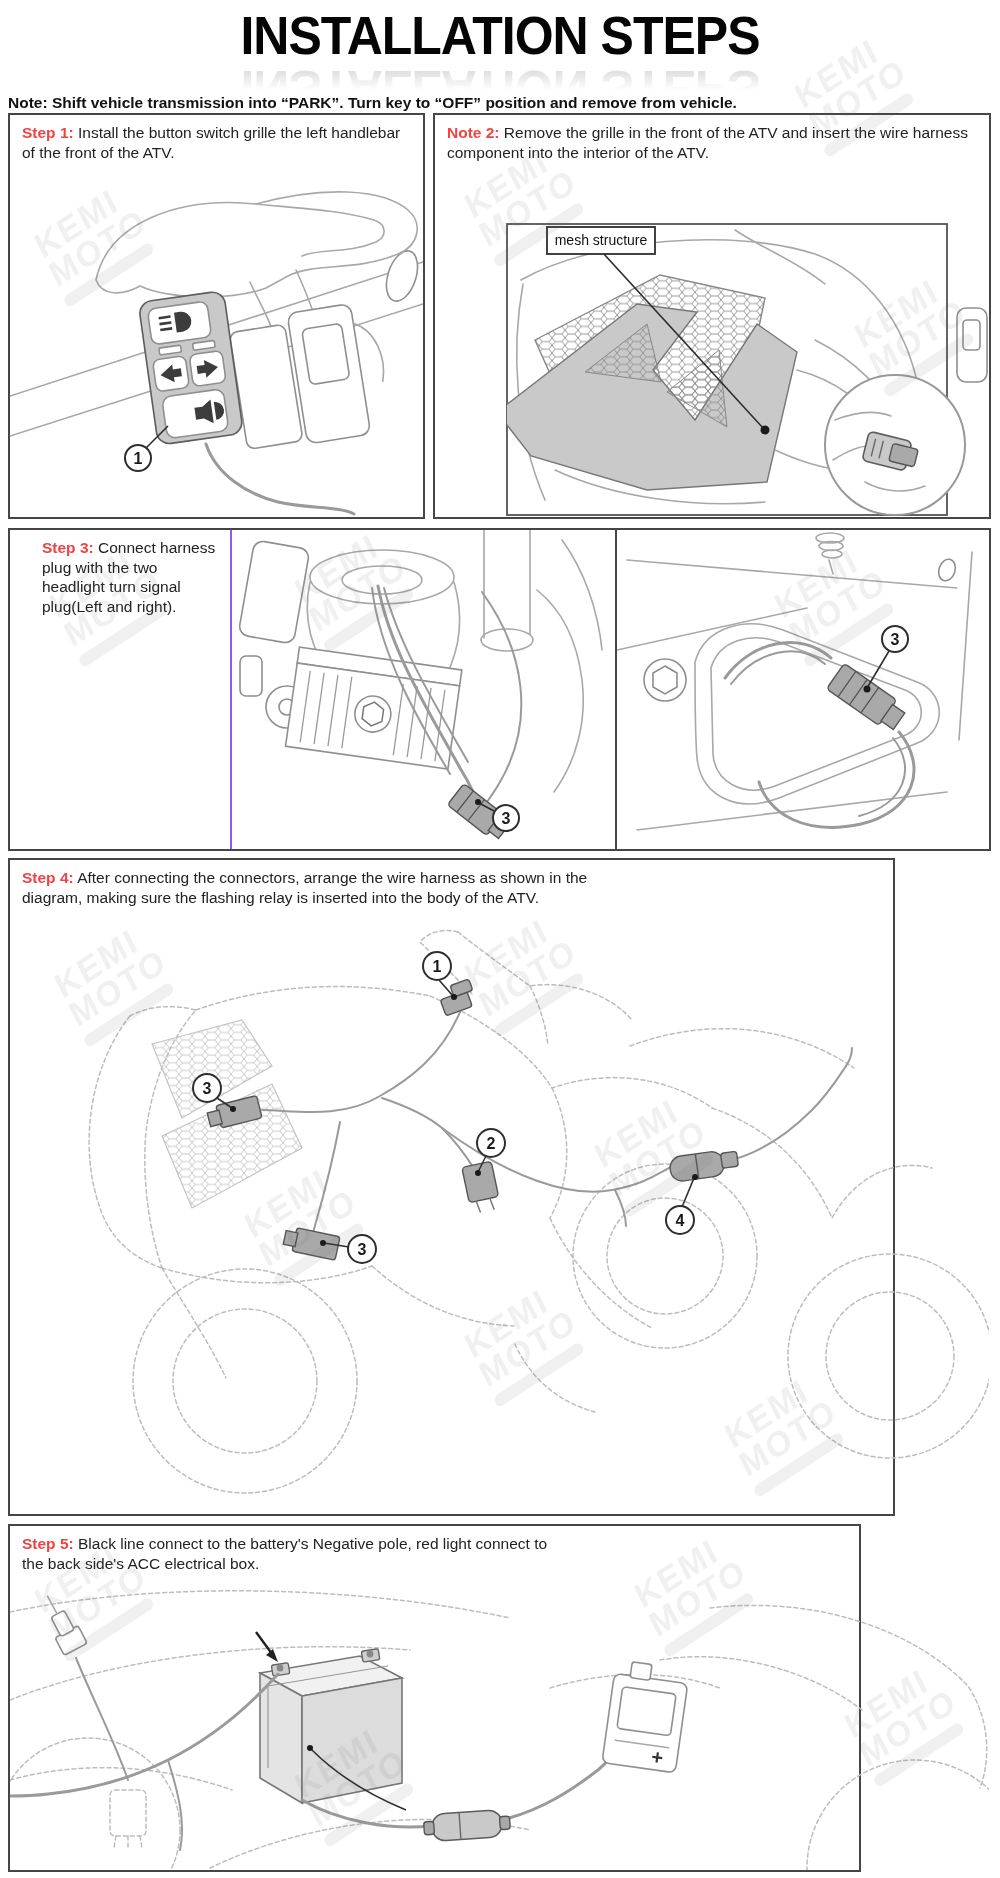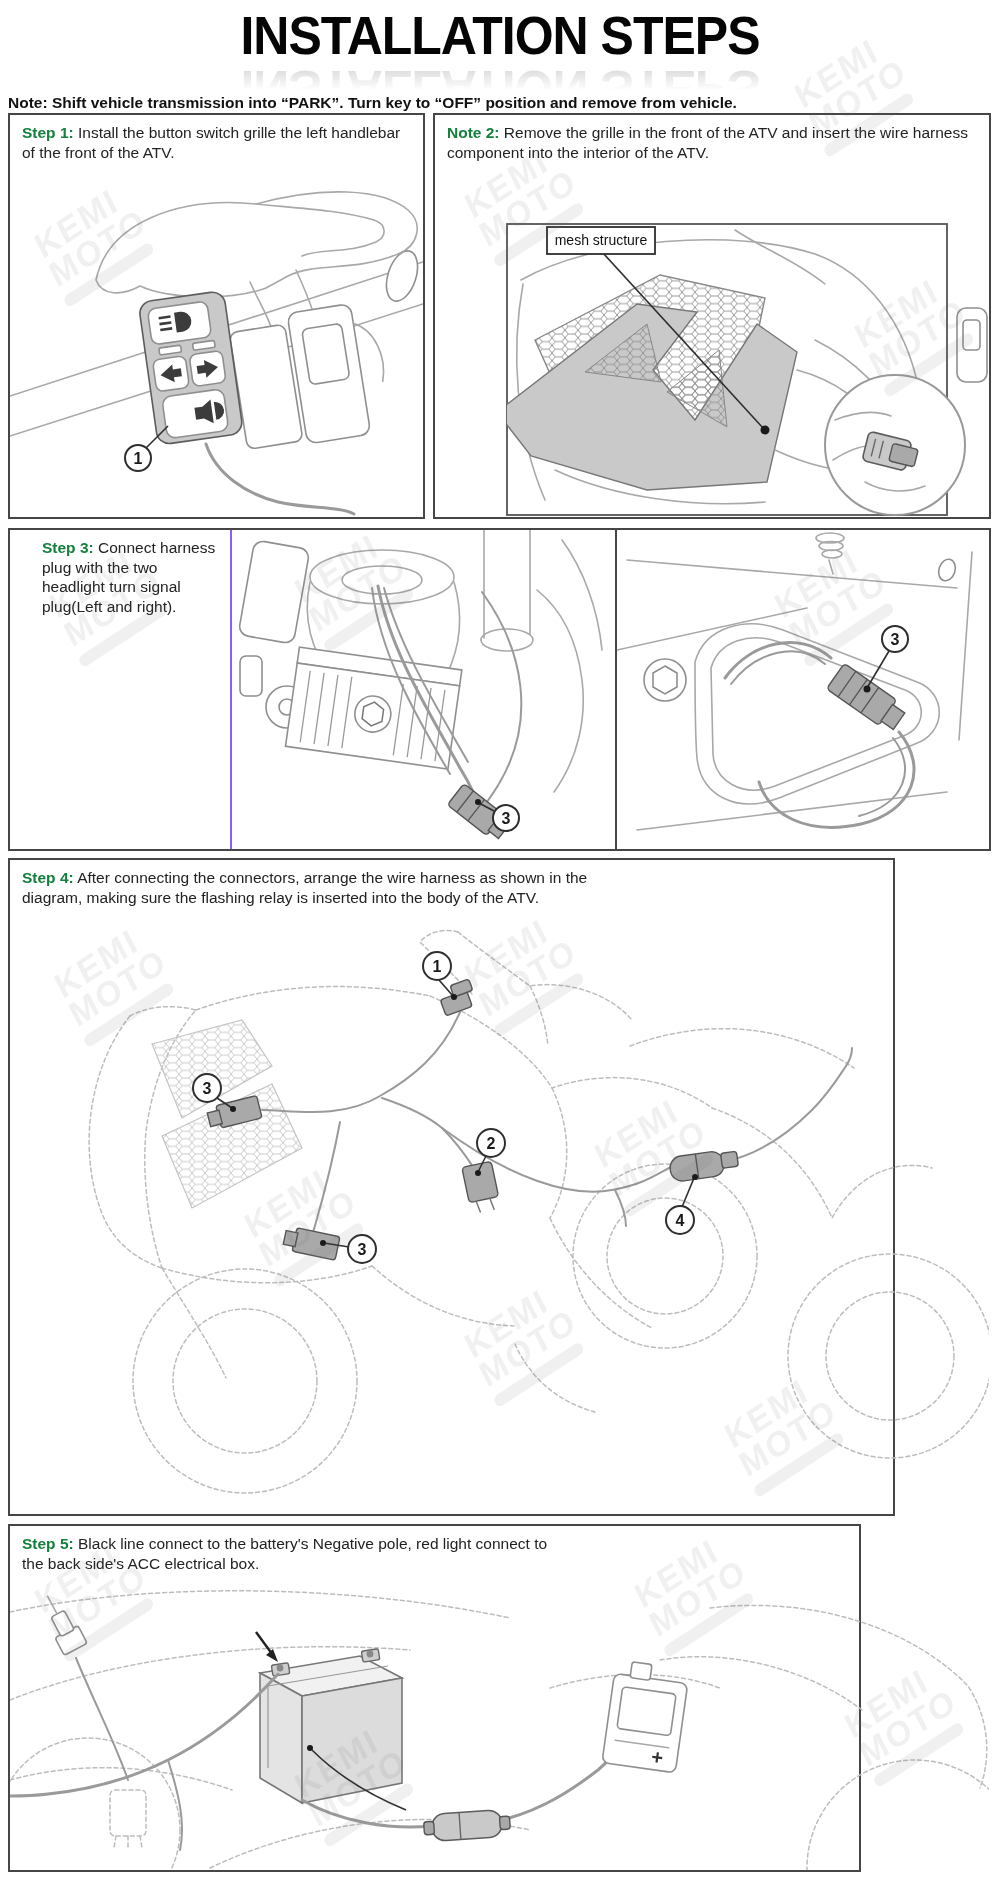--- a/index.html
+++ b/index.html
@@ -16,21 +16,21 @@
   .note{position:absolute;left:8px;top:78px;width:990px;text-align:left;
         font-size:15.5px;font-weight:bold;color:#111;}
   
   .box{position:absolute;border:2px solid #464646;background:transparent;box-sizing:border-box;}
   .box-step1{left:8px;top:113px;width:417px;height:406px;}
   .box-step2{left:433px;top:113px;width:558px;height:406px;}
   .box-step3{left:8px;top:528px;width:983px;height:323px;display:flex;}
   .box-step4{left:8px;top:858px;width:887px;height:658px;}
   .box-step5{left:8px;top:1524px;width:853px;height:348px;}
   .steptext{margin:0;padding:8px 12px 2px 12px;font-size:15.5px;line-height:1.27;color:#222;}
-  .steptext b{color:#15803d;}
+  .steptext b{color:#ef4444;}
   .col-text{width:258px;box-sizing:border-box;border-right:2px solid #8b5cf6;margin-left:20px;}
   .col-mid{width:385px;box-sizing:border-box;border-right:2px solid #464646;position:relative;}
   .col-right{flex:1;position:relative;}
   .w560{max-width:566px;}
   .w545{max-width:545px;}
   svg{display:block;}
   .abs{position:absolute;left:0;}
   
   .ln{fill:none;stroke:#a8a8a8;stroke-width:1.6;stroke-linecap:round;stroke-linejoin:round;}
   .lnd{fill:none;stroke:#bdbdbd;stroke-width:1.5;stroke-dasharray:4 3;stroke-linecap:round;}

